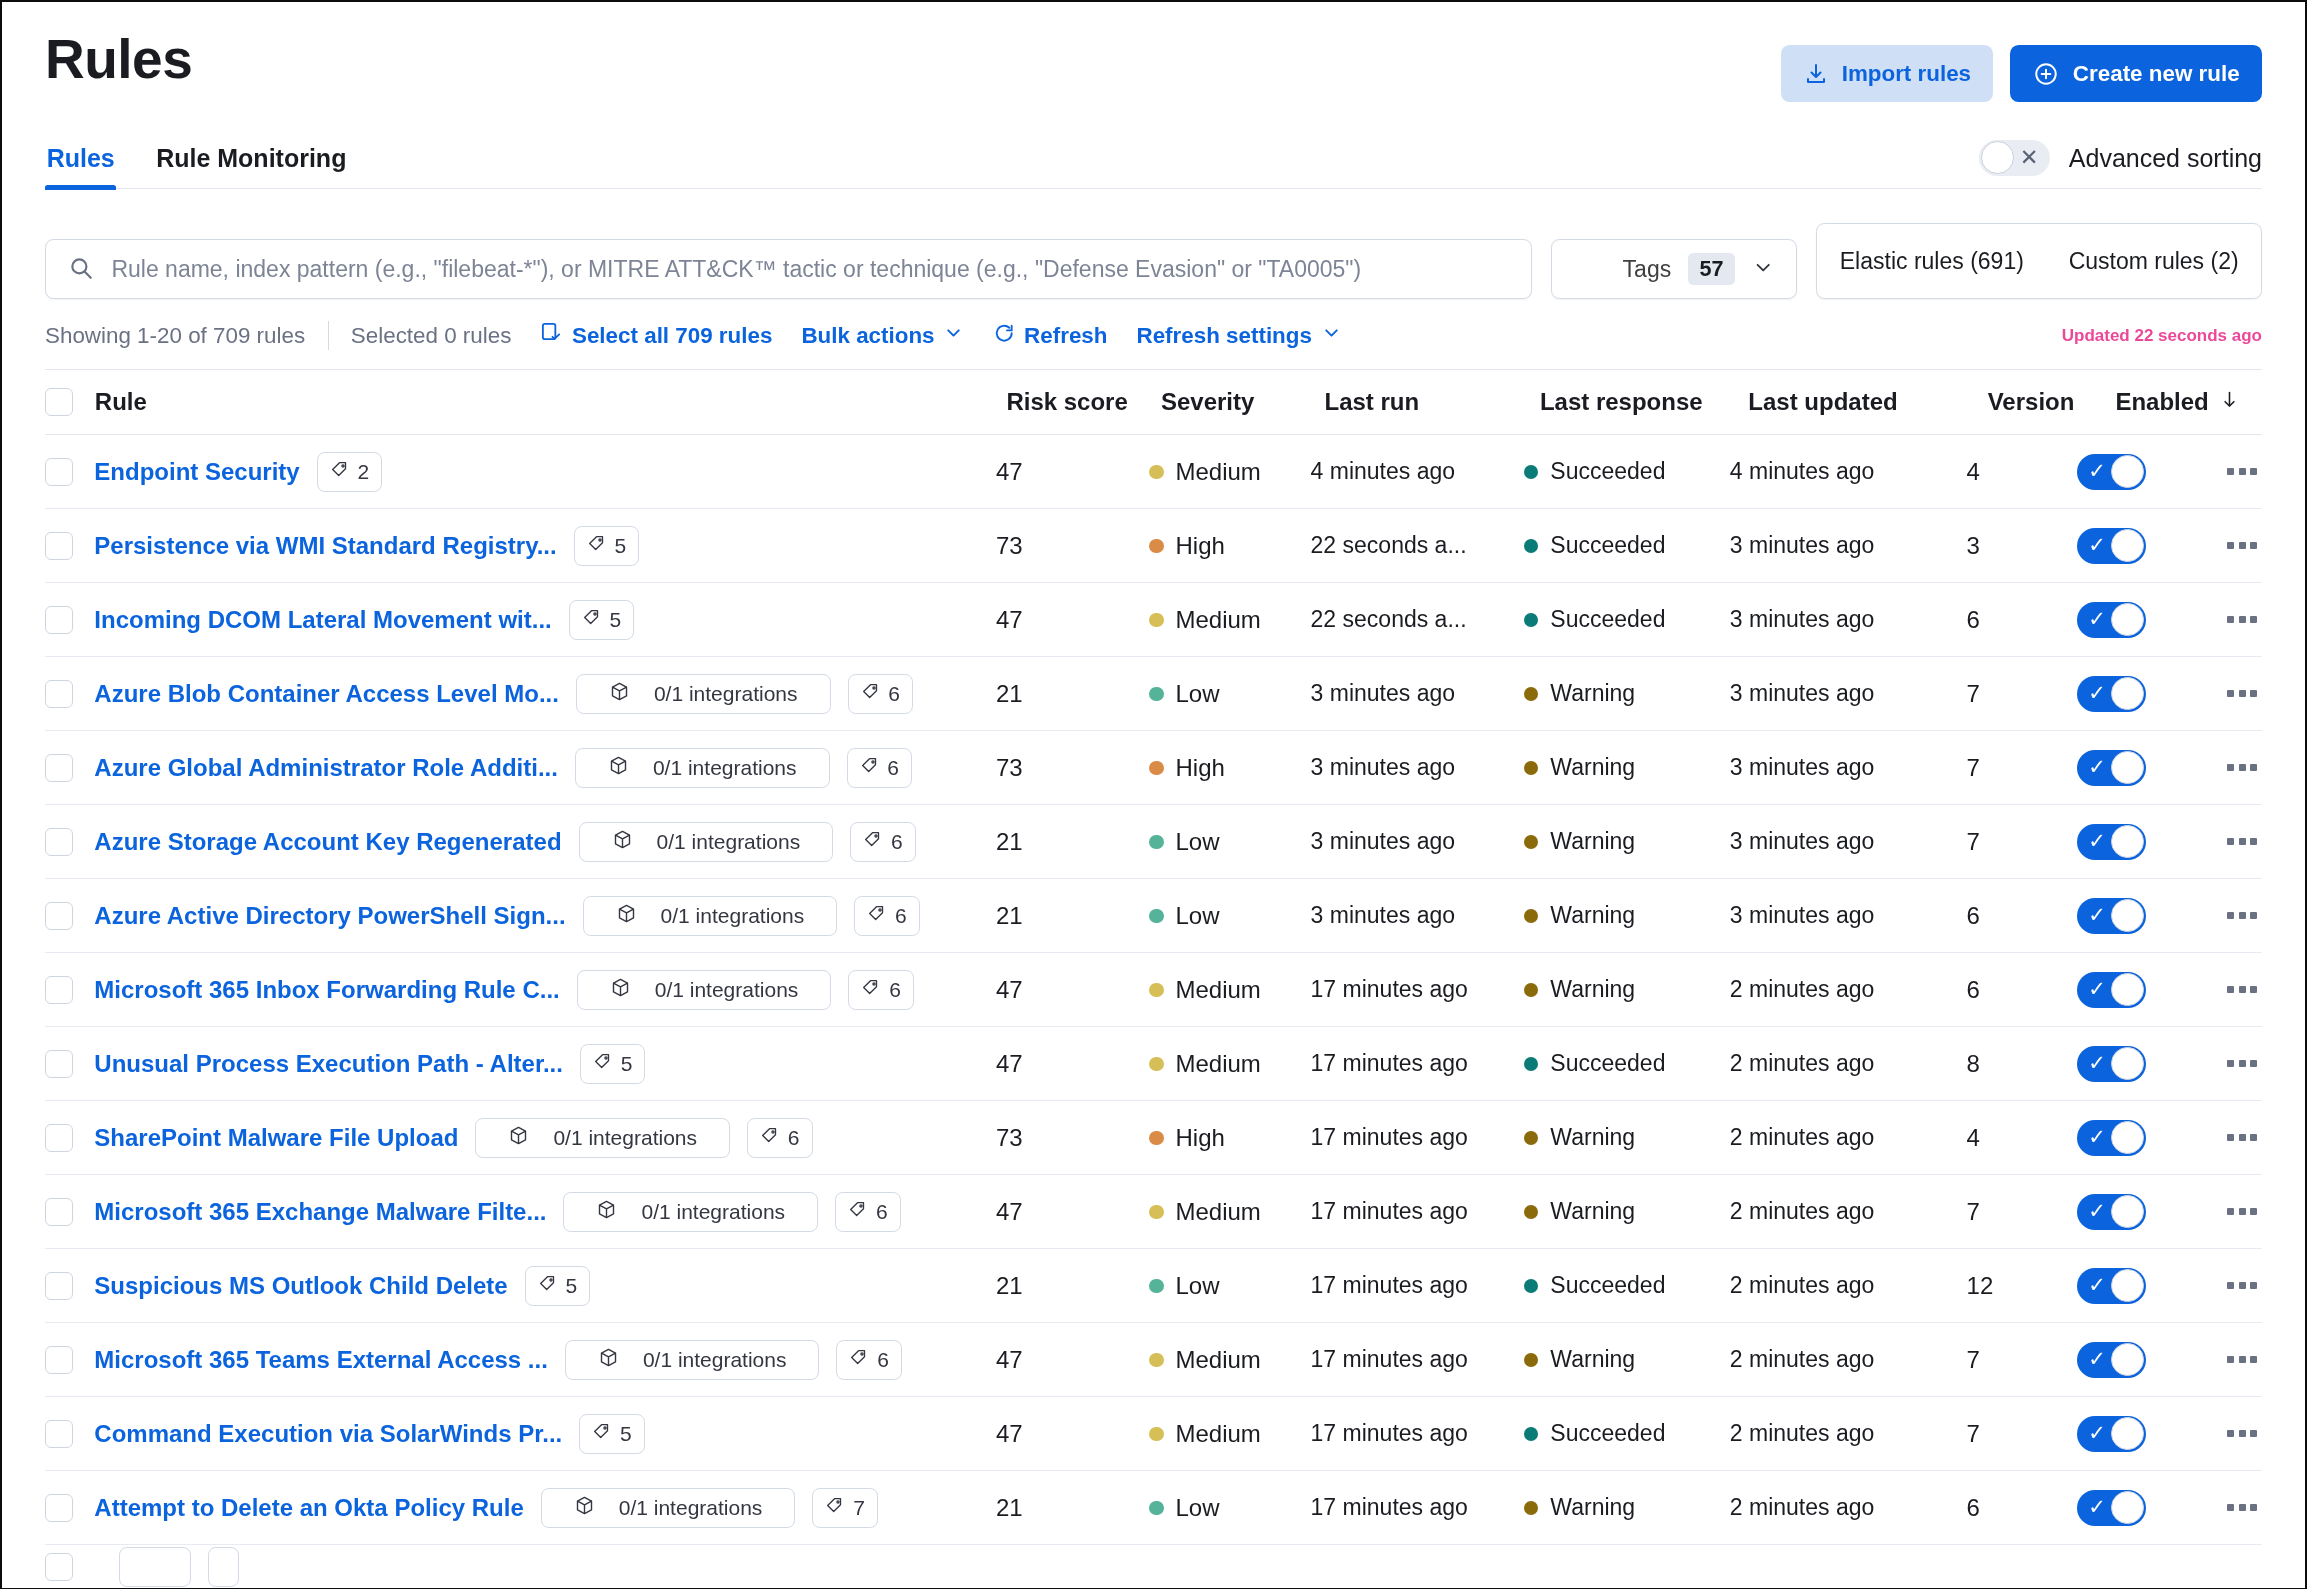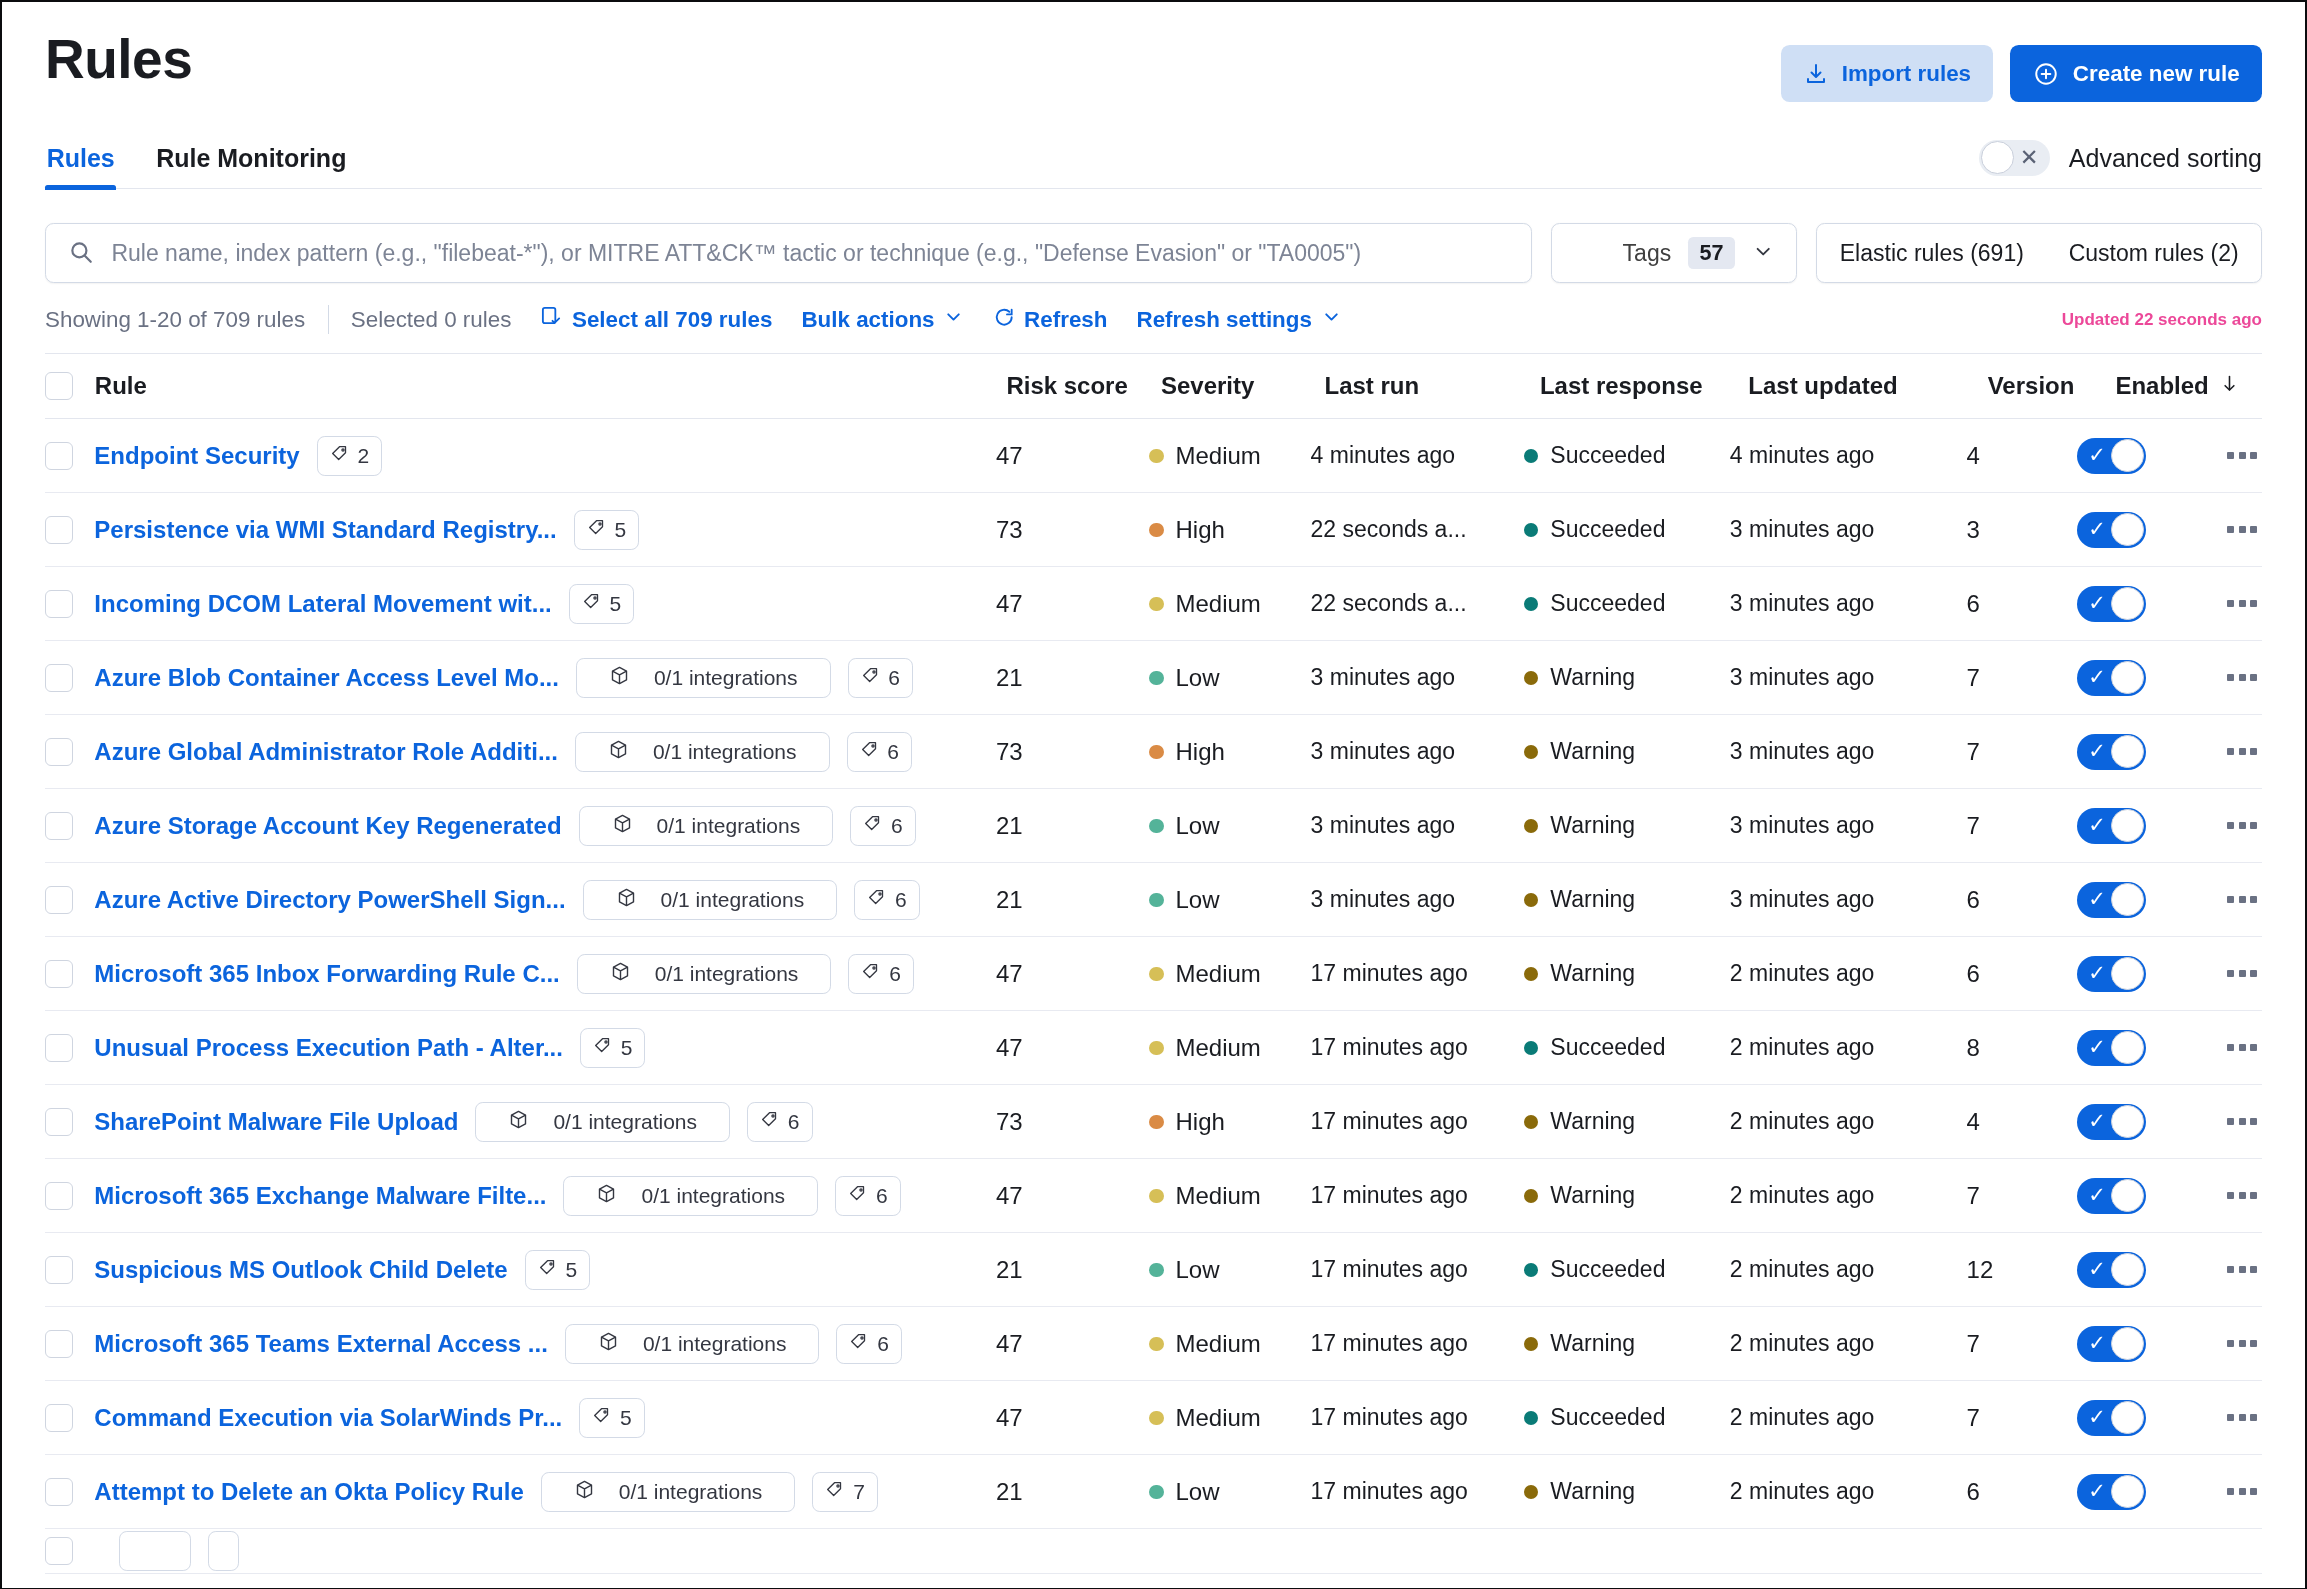--- a/index.html
+++ b/index.html
@@ -97,21 +97,21 @@
     background: #fff; cursor: pointer;
     box-shadow: 0 0.9px 1.7px rgba(0,0,0,0.05);
   }
   .tags-filter .lbl { font-size: 23px; color: #404040; margin-left: 48px; }
   .tags-count {
     background: #e4e8f1; border-radius: 5.2px;
     padding: 2.6px 11.2px; font-size: 21.6px; font-weight: 700; color: #1a1c21;
   }
   .rules-toggle {
     display: flex; align-items: center;
-    height: 60px;
+    height: 76px;
     border: 0.9px solid #d3dae6; border-radius: 8.6px;
     background: #fff; overflow: hidden;
     box-shadow: 0 0.9px 1.7px rgba(0,0,0,0.05);
   }
   .rules-toggle .seg {
     padding: 0 22.4px; height: 100%;
     display: flex; align-items: center;
     font-size: 23px; color: #1a1c21; cursor: pointer;
     font-weight: 400;
   }

